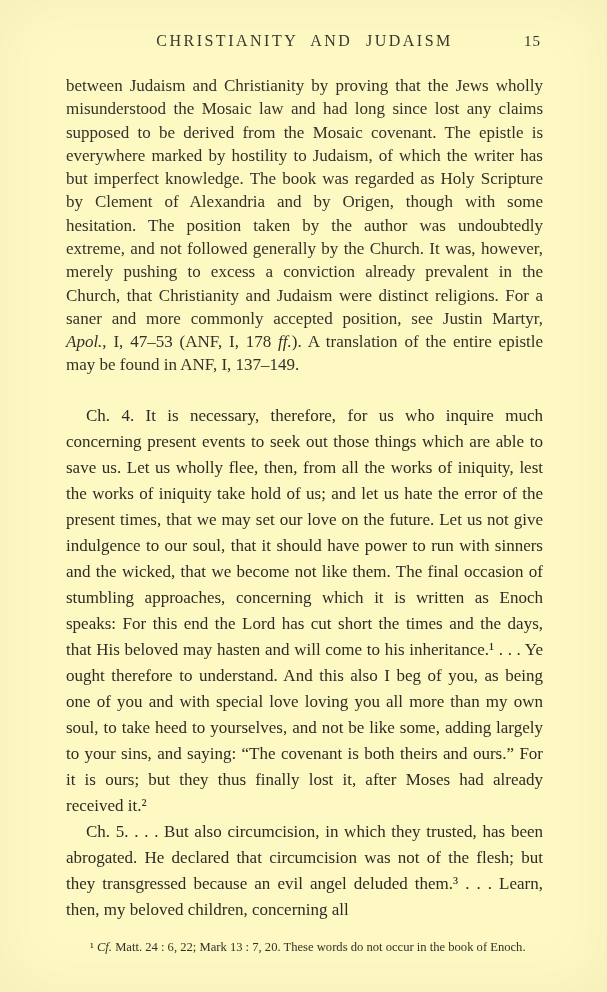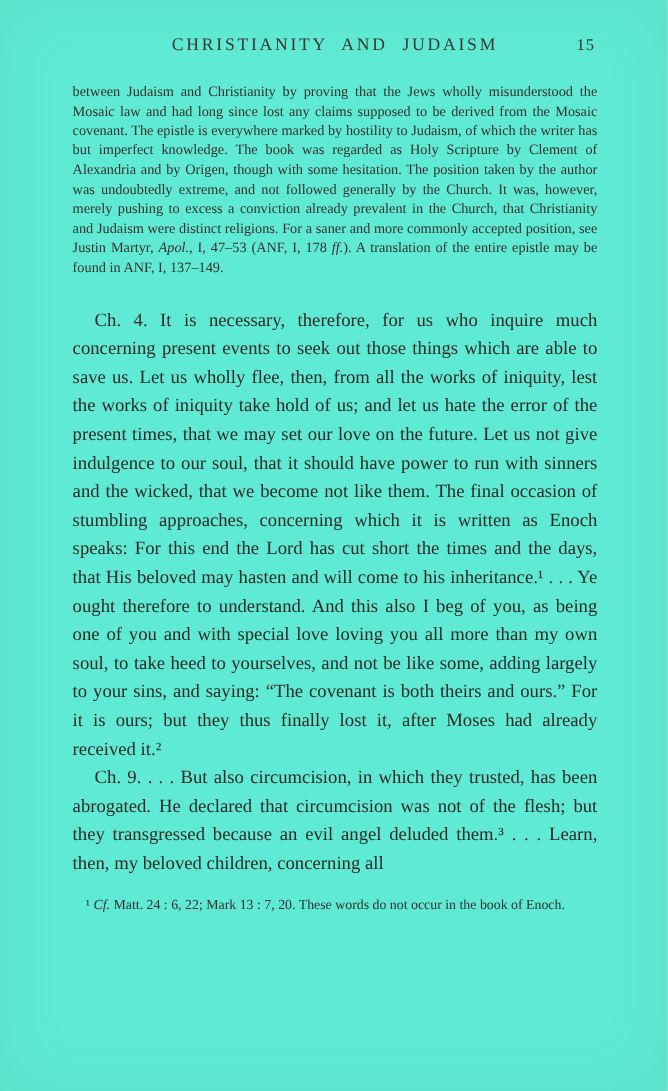--- a/index.html
+++ b/index.html
@@ -5,21 +5,21 @@
   html, body {
     margin: 0;
     padding: 0;
     background: #d8d5cf;
   }
   .page {
     position: relative;
     width: 607px;
     height: 992px;
     margin: 0 auto;
-    background: #5eead4;
+    background: #fef9c3;
     box-sizing: border-box;
     padding: 32px 64px 0 66px;
     font-family: "Liberation Serif", serif;
     color: #32302b;
     box-shadow: inset 0 0 60px rgba(120,110,90,0.08);
     overflow: hidden;
   }
   .page-header {
     position: relative;
     text-align: center;
@@ -34,21 +34,21 @@
   }
   .page-number {
     position: absolute;
     right: 2px;
     top: 1px;
     font-size: 15px;
     letter-spacing: 1px;
     font-family: Liberation Serif, serif;
   }
   .editorial-note {
-    font-size: 13px;
+    font-size: 17px;
     line-height: 1.37;
     text-align: justify;
     margin: 0 0 26px 0;
     color: #34312b;
   }
   .body-text {
     font-size: 17px;
     line-height: 1.53;
     text-align: justify;
     color: #2e2b26;
@@ -58,21 +58,21 @@
     text-indent: 20px;
     font-family: Liberation Serif, serif;
   }
   .footnotes {
     margin-top: 16px;
     font-size: 12.6px;
     line-height: 1.36;
     color: #34312b;
   }
   .footnote {
-    margin: 0;
+    margin: 12px;
     text-align: justify;
     text-indent: 12px;
   }
   .seg-italic {
     font-style: italic;
   }
 </style>
 </head>
 <body>
 
@@ -80,20 +80,20 @@
 
   <div class="page-header">
     <span class="running-head">CHRISTIANITY AND JUDAISM</span>
     <span class="page-number">15</span>
   </div>
 
   <p class="editorial-note"><span>between Judaism and Christianity by proving that the Jews wholly misunderstood the Mosaic law and had long since lost any claims supposed to be derived from the Mosaic covenant.  The epistle is everywhere marked by hostility to Judaism, of which the writer has but imperfect knowledge.  The book was regarded as Holy Scripture by Clement of Alexandria and by Origen, though with some hesitation.  The position taken by the author was undoubtedly extreme, and not followed generally by the Church.  It was, however, merely pushing to excess a conviction already prevalent in the Church, that Christianity and Judaism were distinct religions.  For a saner and more commonly accepted position, see Justin Martyr, </span><span class="seg-italic">Apol.</span><span>, I, 47–53 (ANF, I, 178 </span><span class="seg-italic">ff.</span><span>).  A translation of the entire epistle may be found in ANF, I, 137–149.</span></p>
 
   <div class="body-text">
     <p class="body-para"><span>Ch. 4.  It is necessary, therefore, for us who inquire much concerning present events to seek out those things which are able to save us.  Let us wholly flee, then, from all the works of iniquity, lest the works of iniquity take hold of us; and let us hate the error of the present times, that we may set our love on the future.  Let us not give indulgence to our soul, that it should have power to run with sinners and the wicked, that we become not like them.  The final occasion of stumbling approaches, concerning which it is written as Enoch speaks: For this end the Lord has cut short the times and the days, that His beloved may hasten and will come to his inheritance.¹ . . . Ye ought therefore to understand.  And this also I beg of you, as being one of you and with special love loving you all more than my own soul, to take heed to yourselves, and not be like some, adding largely to your sins, and saying: “The covenant is both theirs and ours.”  For it is ours; but they thus finally lost it, after Moses had already received it.²</span></p>
-    <p class="body-para"><span>Ch. 9.  . . . But also circumcision, in which they trusted, has been abrogated.  He declared that circumcision was not of the flesh; but they transgressed because an evil angel deluded them.³ . . . Learn, then, my beloved children, concerning all</span></p>
+    <p class="body-para"><span>Ch. 5.  . . . But also circumcision, in which they trusted, has been abrogated.  He declared that circumcision was not of the flesh; but they transgressed because an evil angel deluded them.³ . . . Learn, then, my beloved children, concerning all</span></p>
   </div>
 
   <div class="footnotes">
     <p class="footnote"><span>¹ </span><span class="seg-italic">Cf.</span><span> Matt. 24 : 6, 22;  Mark 13 : 7, 20.  These words do not occur in the book of Enoch.</span></p>
   </div>
 
 </div>
 
 </body></html>

